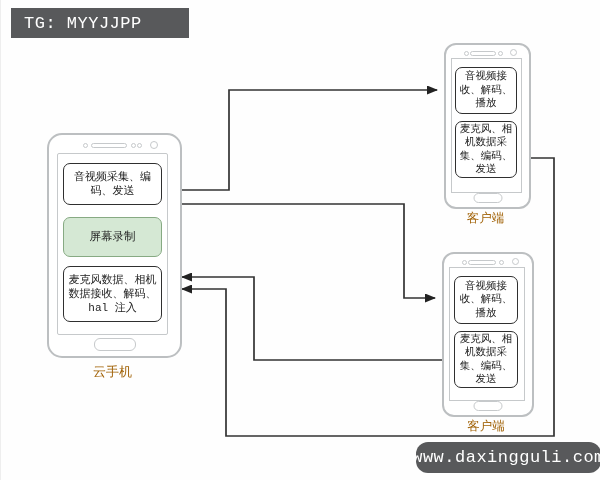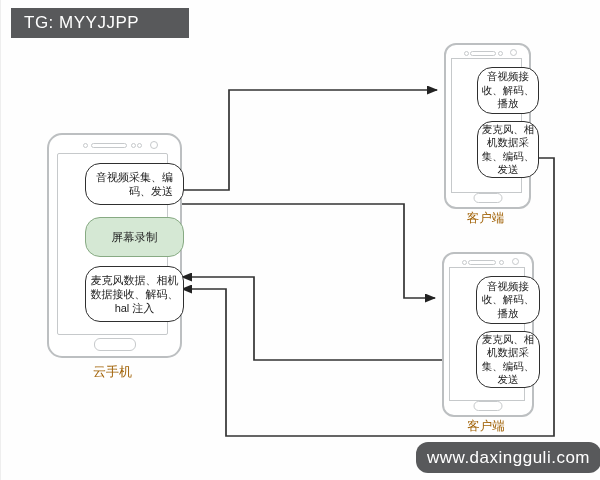--- a/index.html
+++ b/index.html
@@ -1,39 +1,39 @@
 <!DOCTYPE html>
 <html><head>
 <meta charset="utf-8">
 <style>
   html,body{margin:0;padding:0;background:#fff;}
   #stage{
     position:relative;width:600px;height:480px;background:#fefefe;
-    font-family:Liberation Sans, sans-serif;overflow:hidden;
+    font-family:Liberation Mono, monospace;overflow:hidden;
     border-left:1px solid #eee;border-bottom:1px solid #eee;
   }
   .wm-bar{
     position:absolute;background:#58595b;color:#fff;
     font-size:17px;display:flex;align-items:center;letter-spacing:.5px;
   }
   #tg-bar{left:10px;top:8px;width:165px;height:30px;padding-left:13px;}
   #site-bar{left:415px;top:442px;width:185px;height:31px;justify-content:center;border-radius:12px;}
   .phone{
     position:absolute;background:#fff;border:2px solid #bcbfc1;border-radius:15px;
   }
   .screen{position:absolute;border:1px solid #c6c9cb;background:#fff;}
   .speaker-row{position:absolute;top:6px;left:0;right:0;height:8px;}
   .spk-slot{position:absolute;top:2px;border:1px solid #c6c9cb;border-radius:3px;background:#fff;}
   .spk-dot{position:absolute;border:1px solid #c6c9cb;border-radius:50%;width:3px;height:3px;}
   .cam-dot{position:absolute;border:1px solid #c6c9cb;border-radius:50%;width:6px;height:6px;}
   .home-btn{position:absolute;left:50%;transform:translateX(-50%);border:1px solid #c6c9cb;border-radius:6px;background:#fff;}
   .fbox{
-    position:absolute;border:1.5px solid #2f2f2f;border-radius:15px;background:#fff;
+    position:absolute;border:1.5px solid #2f2f2f;border-radius:7px;background:#fff;
     display:flex;align-items:center;justify-content:center;text-align:center;
-    color:#222;white-space:pre-line;line-height:1.3;padding:2px 3px;box-sizing:border-box;margin-left:22px;
+    color:#222;white-space:pre-line;line-height:1.3;padding:2px 3px;box-sizing:border-box;
   }
   .fbox.green{background:#d5e8d4;border-color:#87aa83;}
   .cloud-box{font-size:11px;}
   .client-box{font-size:10.5px;line-height:1.28;}
   .phone-label{position:absolute;text-align:center;color:#a16207;font-size:13px;}
   #arrows-svg{position:absolute;left:0;top:0;width:600px;height:480px;}
 </style>
 </head>
 <body>
 
@@ -62,21 +62,21 @@
     <div class="speaker-row">
       <span class="spk-dot" style="left:34px;top:2px;"></span>
       <span class="spk-slot" style="left:42px;width:34px;height:3px;"></span>
       <span class="spk-dot" style="left:82px;top:2px;"></span>
       <span class="spk-dot" style="left:88px;top:2px;"></span>
       <span class="cam-dot" style="left:101px;top:0px;"></span>
     </div>
     <div class="screen" style="left:8px;top:18px;width:109px;height:180px;border-radius:2px;"></div>
     <div class="home-btn" style="bottom:5px;width:40px;height:11px;"></div>
   </div>
-  <div class="fbox cloud-box" style="left:62px;top:163px;width:99px;height:42px;text-align:right;">音视频采集、编
+  <div class="fbox cloud-box" style="left:62px;top:163px;width:99px;height:42px;">音视频采集、编
 码、发送</div>
   <div class="fbox cloud-box" style="left:62px;top:266px;width:99px;height:56px;">麦克风数据、相机
 数据接收、解码、
 hal 注入</div>
   <div class="fbox cloud-box green" style="left:62px;top:217px;width:99px;height:40px;font-size:11.5px;">屏幕录制</div>
   <div class="phone-label" style="left:46px;top:363px;width:131px;text-align:center;">云手机</div>
 
   <div class="phone" style="left:443px;top:43px;width:83px;height:162px;border-radius:12px;">
     <div class="speaker-row" style="top:4px;">
       <span class="spk-dot" style="left:18px;top:2px;"></span>

